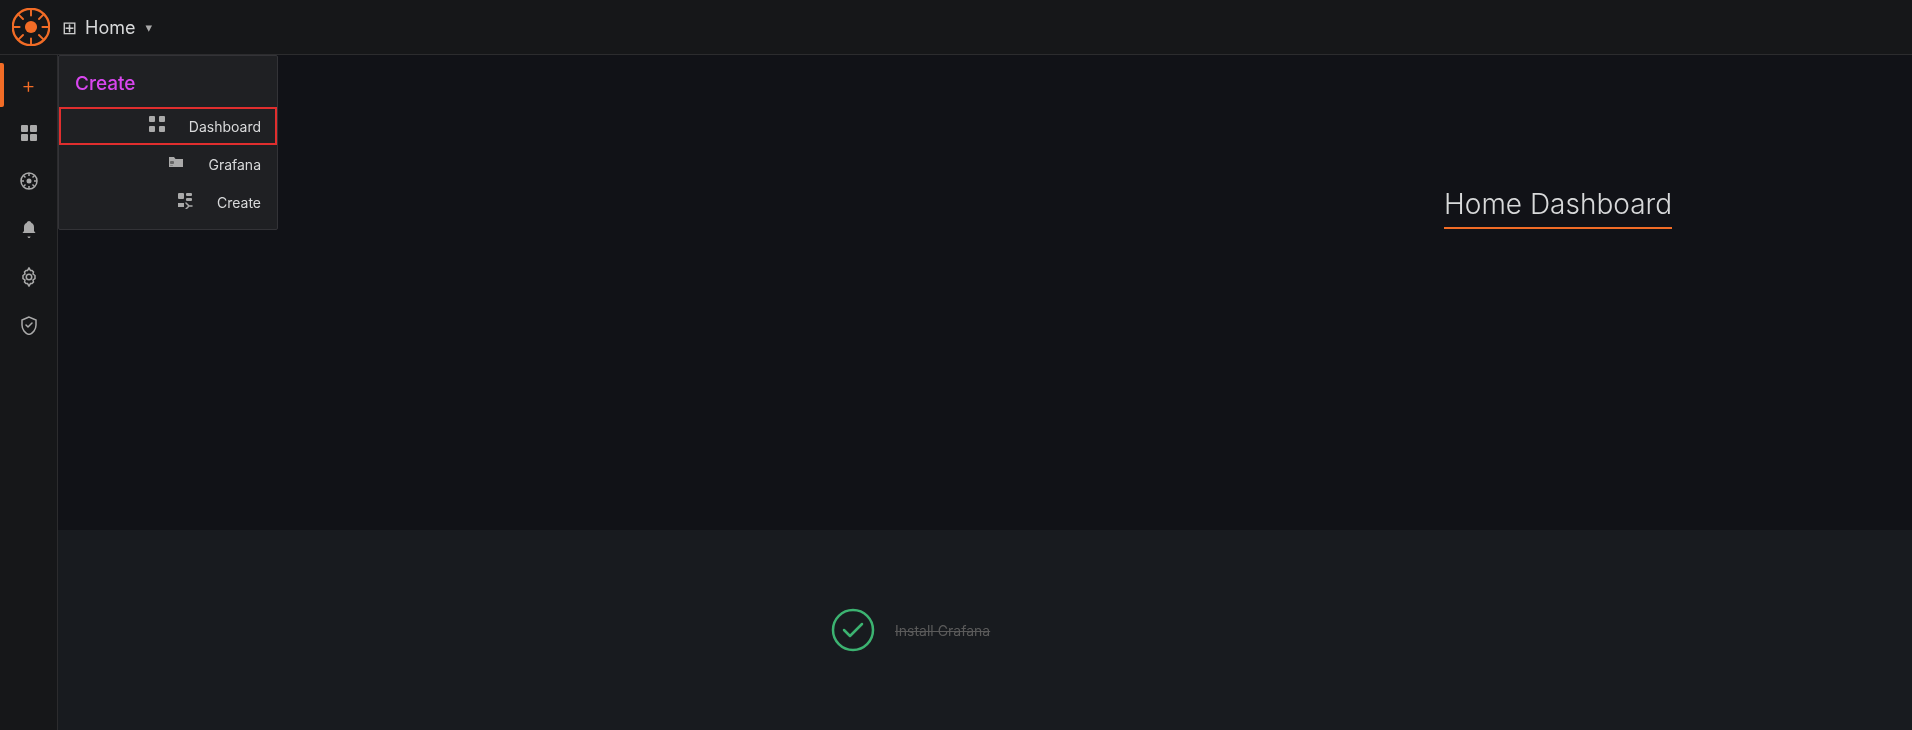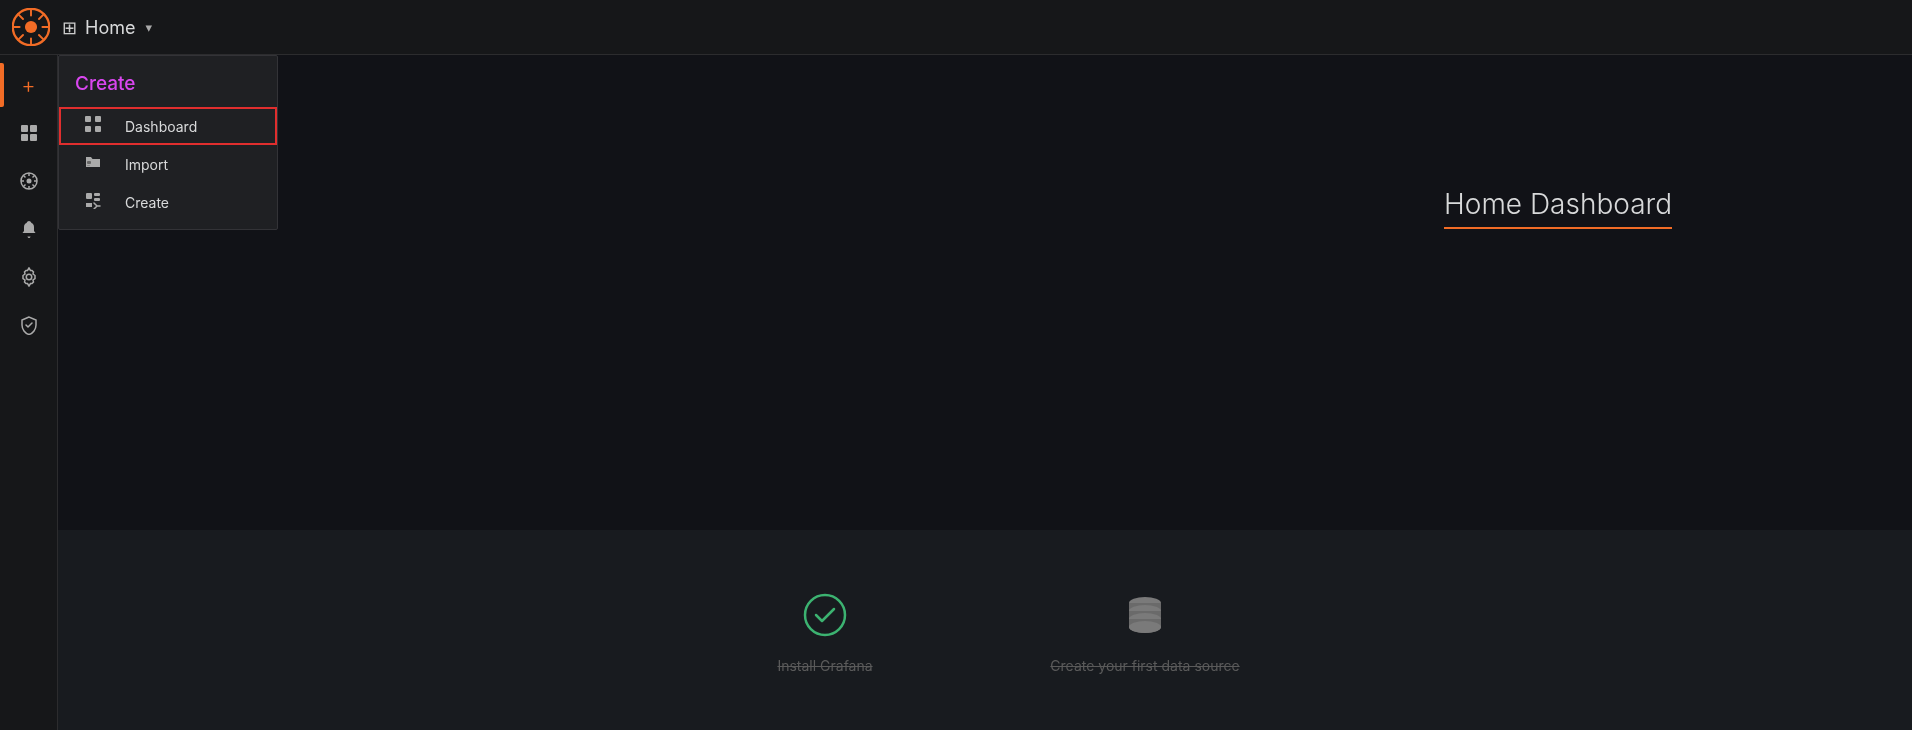--- a/index.html
+++ b/index.html
@@ -113,24 +113,25 @@
     .create-panel-header {
       font-size: 19px;
       font-weight: 500;
       color: #d946ef;
       padding: 8px 16px 12px 16px;
     }
     .create-panel-item {
       display: flex;
       align-items: center;
       gap: 22px;
-      padding: 8px 24px;
+      padding: 8px 16px;
       cursor: pointer;
       font-size: 14px;
       color: #d8d9da;
+      justify-content: flex-end;
     }
     .create-panel-item.highlighted {
       outline: 2px solid #e02e2e;
       outline-offset: -2px;
       background: transparent;
     }
     .create-panel-item-icon {
       font-size: 16px;
       width: 20px;
       text-align: center;
@@ -173,21 +174,21 @@
       right: 0;
       height: 200px;
       background: #181b1f;
       display: flex;
       align-items: center;
       justify-content: center;
       gap: 0;
     }
     .step-item {
       display: flex;
-      flex-direction: column;
+      flex-direction: row;
       align-items: center;
       gap: 14px;
       flex: 1;
       max-width: 320px;
     }
     .step-icon-container {
       width: 56px;
       height: 56px;
       display: flex;
       align-items: center;
@@ -308,21 +309,21 @@
     </div>
 
     <div class="create-panel-item">
       <span class="create-panel-item-icon">
         <svg width="18" height="18" viewBox="0 0 18 18" fill="#aaaaaa">
           <path d="M2 4h5l1.5 2H16v8H2V4z"></path>
           <rect x="3" y="8" width="4" height="3" rx="1" fill="#666"></rect>
           <rect x="3" y="12" width="3" height="1" rx="0.5" fill="#888"></rect>
         </svg>
       </span>
-      <span>Import</span>
+      <span>Grafana</span>
     </div>
 
     <div class="create-panel-item">
       <span class="create-panel-item-icon">
         <svg width="18" height="18" viewBox="0 0 18 18" fill="#aaaaaa">
           <rect x="2" y="2" width="6" height="6" rx="1"></rect>
           <rect x="10" y="2" width="6" height="3" rx="1"></rect>
           <rect x="10" y="7" width="6" height="3" rx="1"></rect>
           <path d="M2 12h6v4H2z" rx="1"></path>
           <path d="M10 12l3 3-3 3M13 15H16" fill="none" stroke="#aaaaaa" stroke-width="1.5" stroke-linecap="round"></path>
@@ -344,31 +345,17 @@
       <div class="step-item">
         <div class="step-icon-container">
           <svg class="check-circle" viewBox="0 0 48 48" xmlns="http://www.w3.org/2000/svg">
             <circle cx="24" cy="24" r="20" fill="none" stroke="#3cb371" stroke-width="2.5"></circle>
             <polyline points="15,24 21,30 33,18" fill="none" stroke="#3cb371" stroke-width="2.5" stroke-linecap="round" stroke-linejoin="round"></polyline>
           </svg>
         </div>
         <span class="step-label">Install Grafana</span>
       </div>
 
-      <div class="step-item">
-        <div class="step-icon-container">
-          <svg width="48" height="48" viewBox="0 0 48 48" xmlns="http://www.w3.org/2000/svg">
-            <ellipse cx="24" cy="12" rx="16" ry="6" fill="#7a7a7a"></ellipse>
-            <path d="M8 12v8c0 3.3 7.2 6 16 6s16-2.7 16-6v-8" fill="#6a6a6a" stroke="none"></path>
-            <ellipse cx="24" cy="20" rx="16" ry="6" fill="#7a7a7a"></ellipse>
-            <path d="M8 20v8c0 3.3 7.2 6 16 6s16-2.7 16-6v-8" fill="#6a6a6a" stroke="none"></path>
-            <ellipse cx="24" cy="28" rx="16" ry="6" fill="#7a7a7a"></ellipse>
-            <path d="M8 28v8c0 3.3 7.2 6 16 6s16-2.7 16-6v-8" fill="#6a6a6a" stroke="none"></path>
-            <ellipse cx="24" cy="36" rx="16" ry="6" fill="#7a7a7a"></ellipse>
-          </svg>
-        </div>
-        <span class="step-label">Create your first data source</span>
-      </div>
 
 
     </div>
   </div>
 </div>
 
 </body></html>

